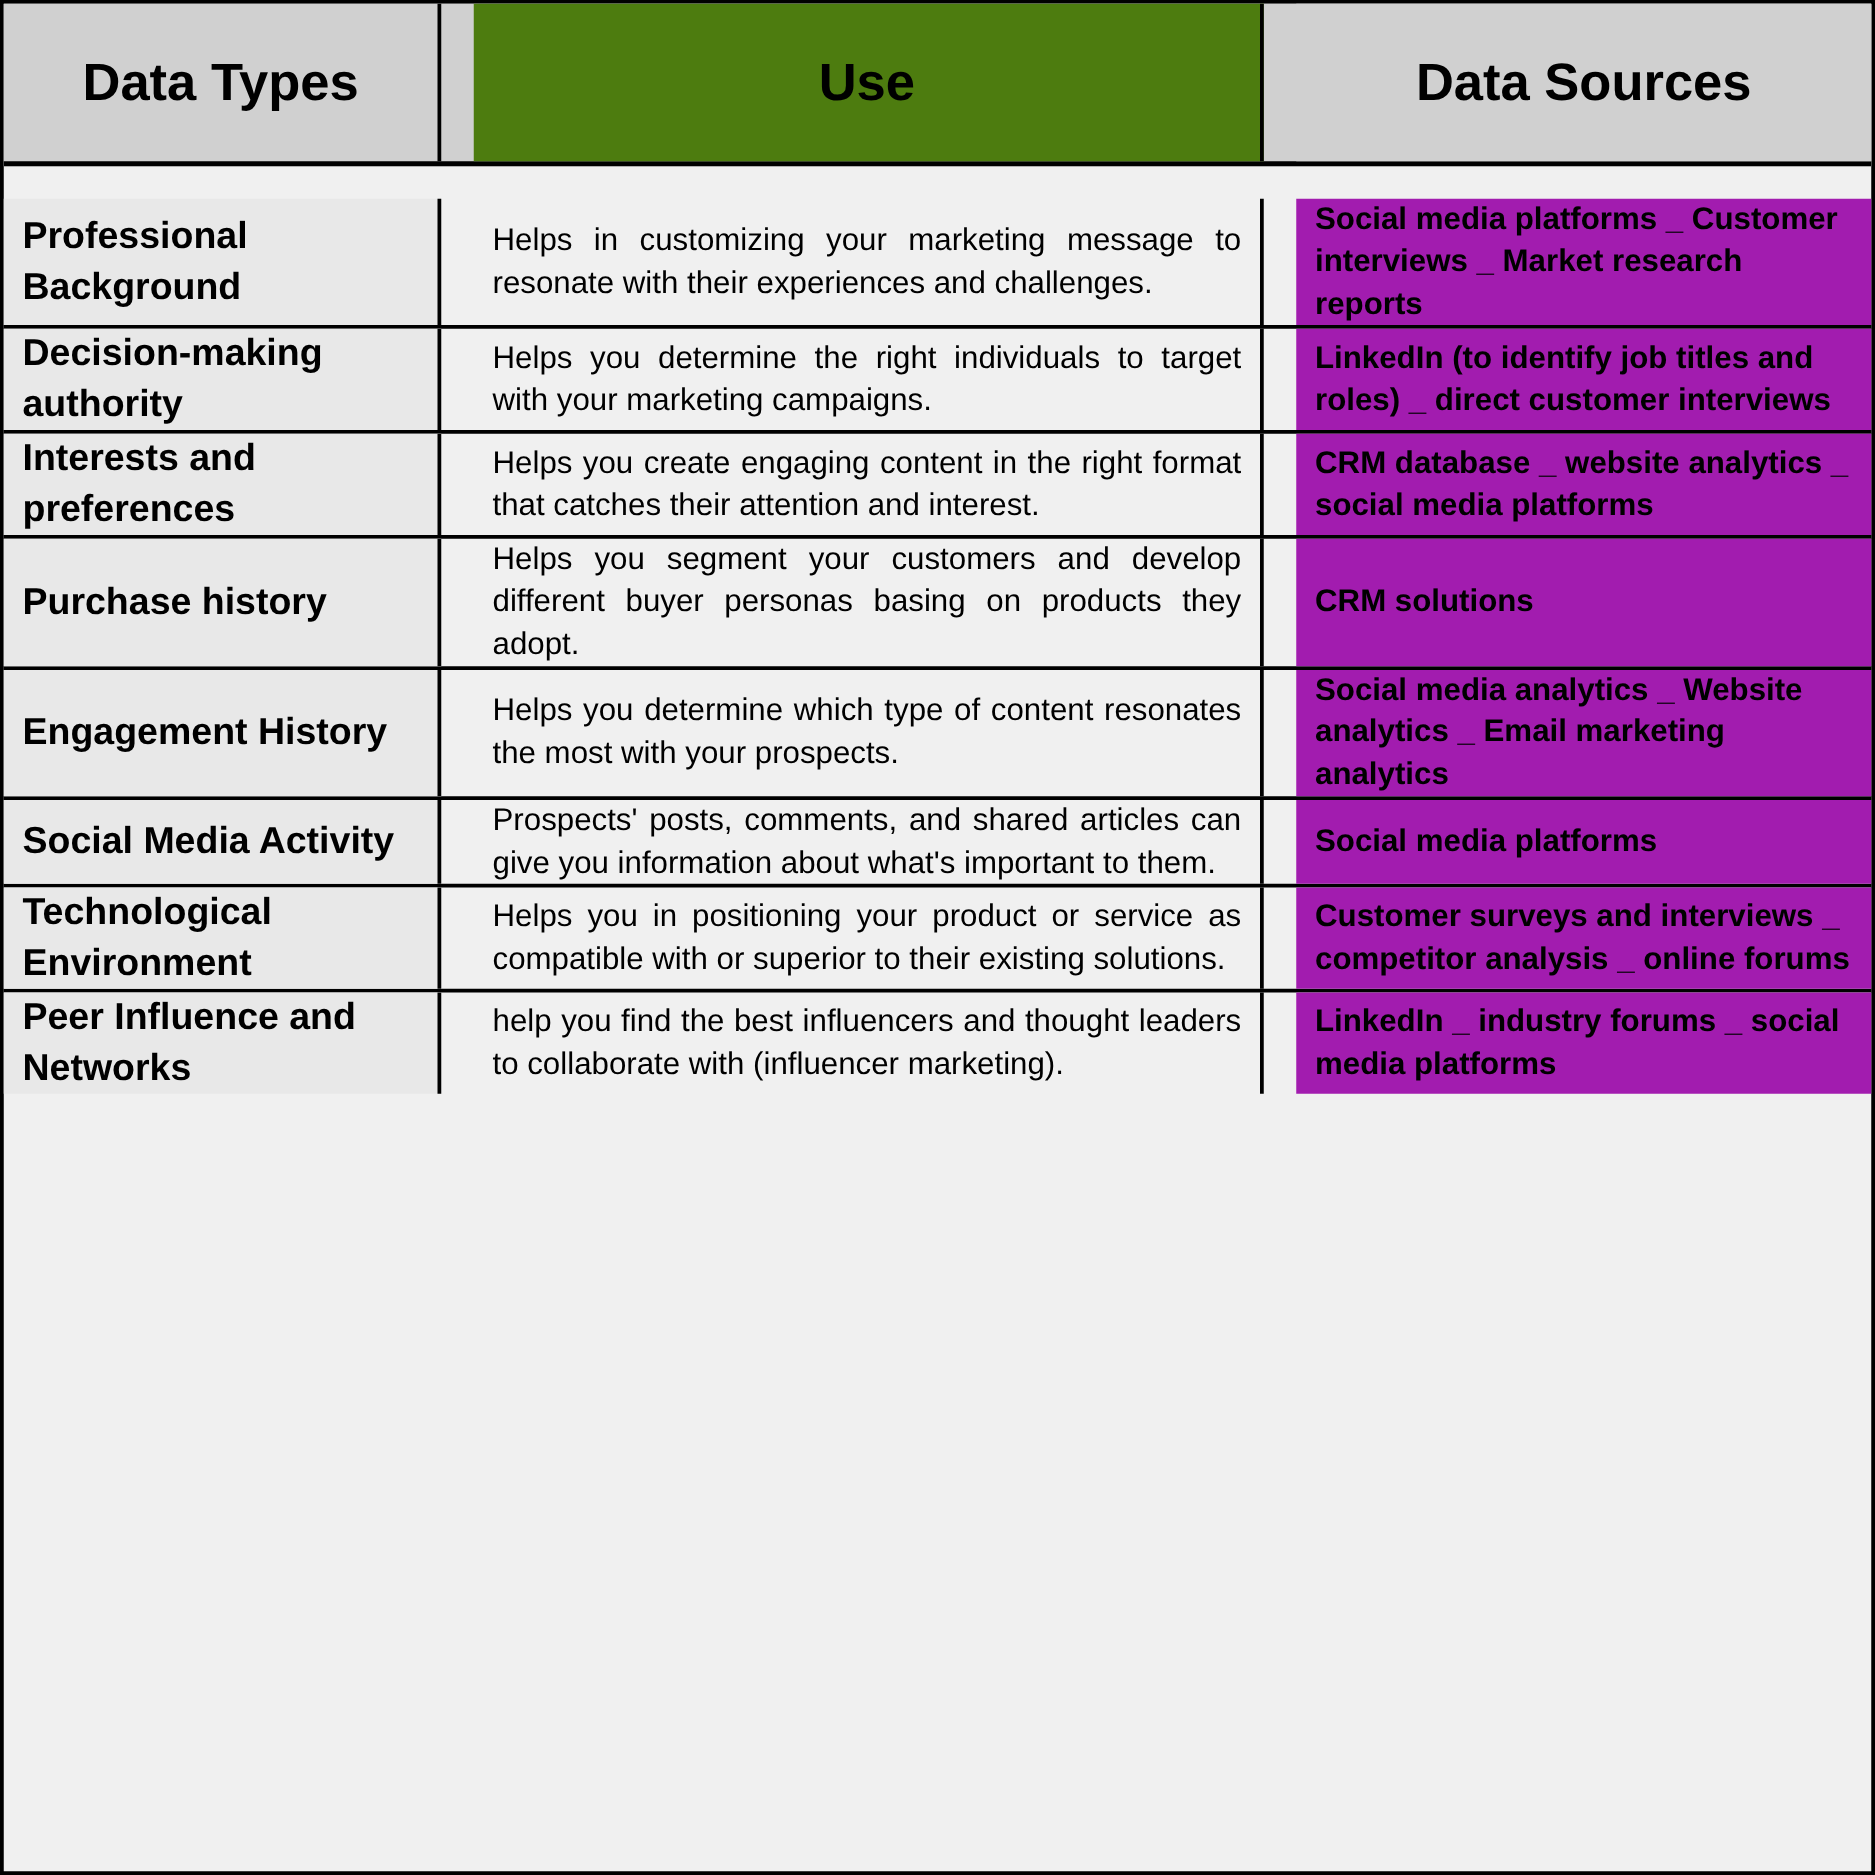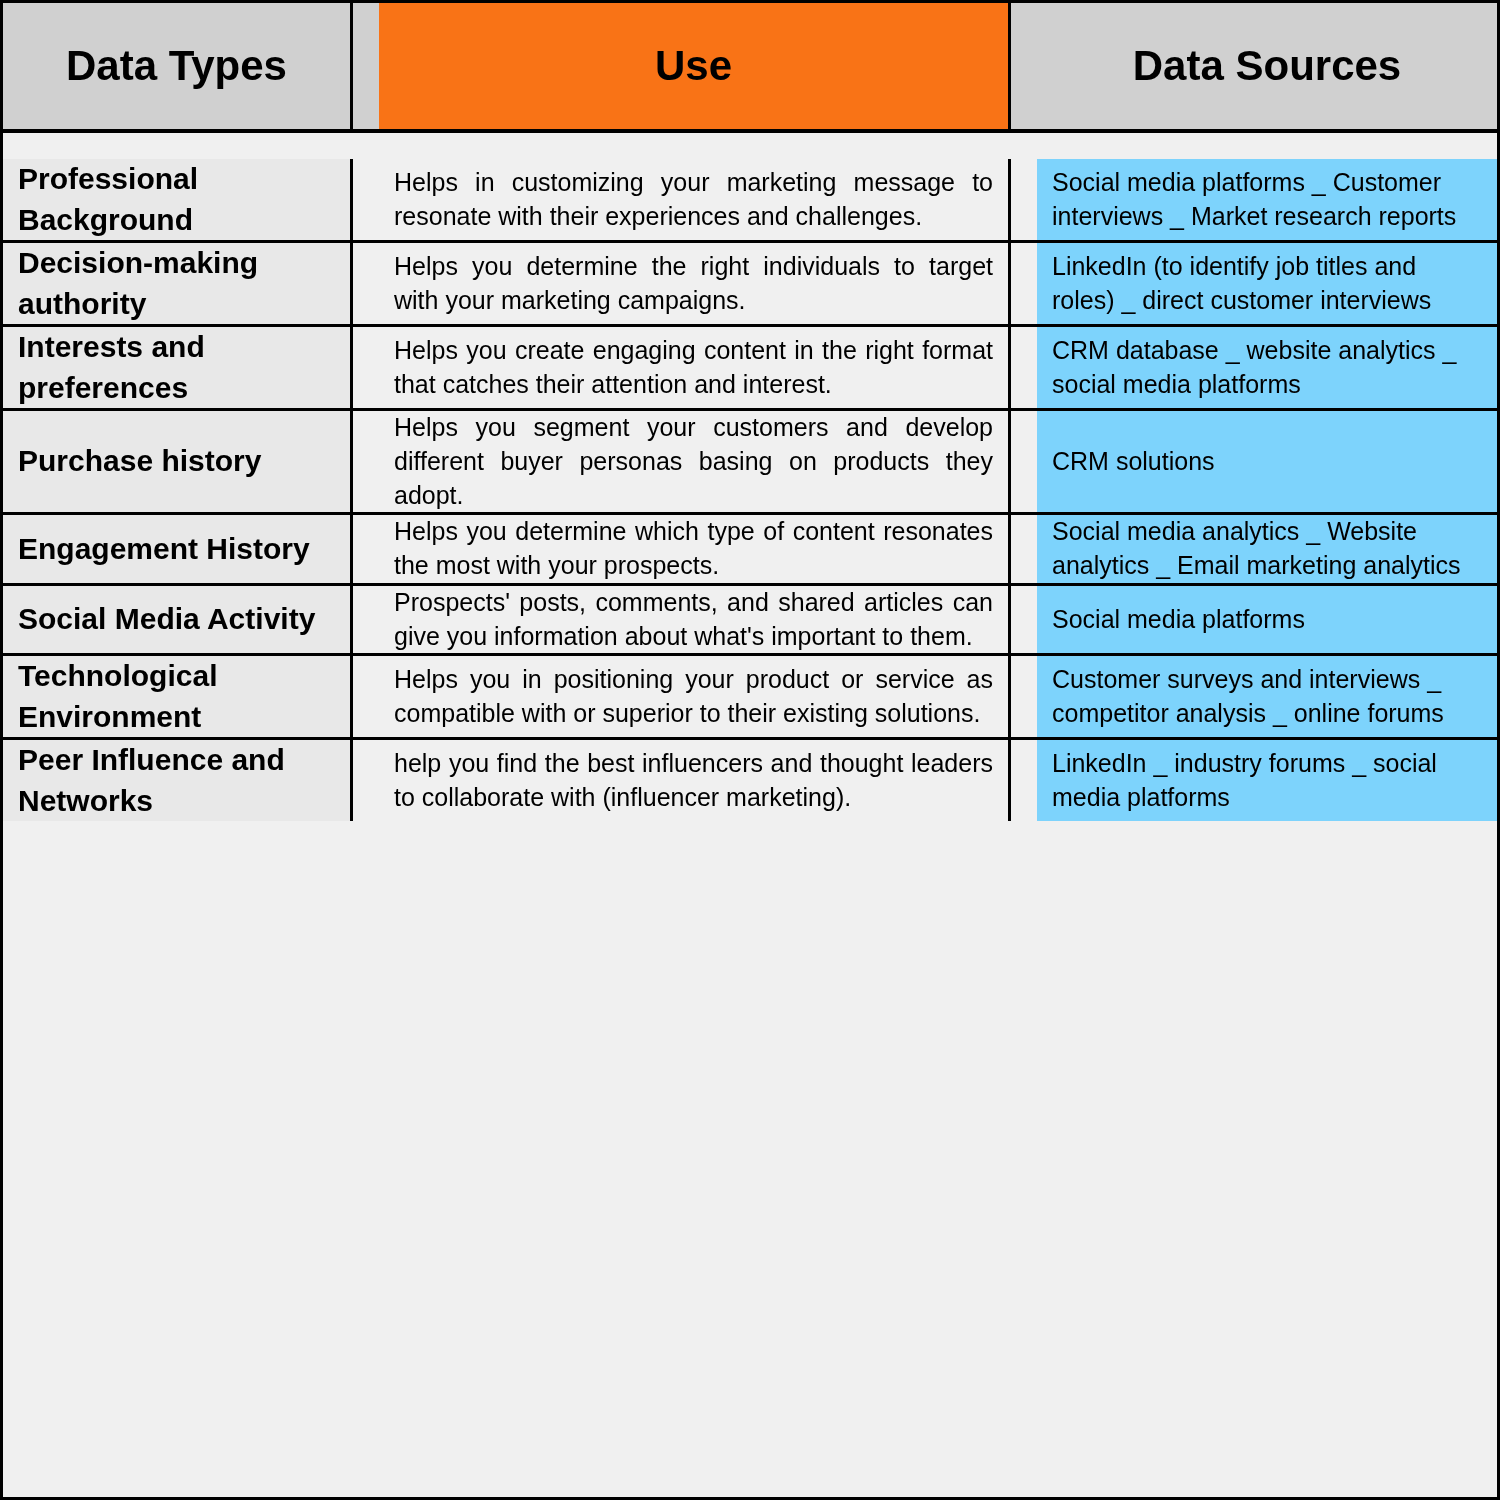--- a/index.html
+++ b/index.html
@@ -80,28 +80,28 @@
     }
 
     .cell-use {
       font-weight: 500;
       text-align: justify;
       font-family: Liberation Sans, sans-serif;
       font-size: 25px;
     }
 
     .cell-source {
-      font-weight: 400;
+      font-weight: 700;
       font-family: Arial, sans-serif;
       font-size: 25px;
-      background: #7dd3fc;
+      background: #a21caf;
     }
 
     .header-use {
-      background: #f97316;
+      background: #4d7c0f;
     }
 
     .header-source {
       background: #d0d0d0;
     }
   </style>
 </head>
 <body>
 
 <div class="table-container">

